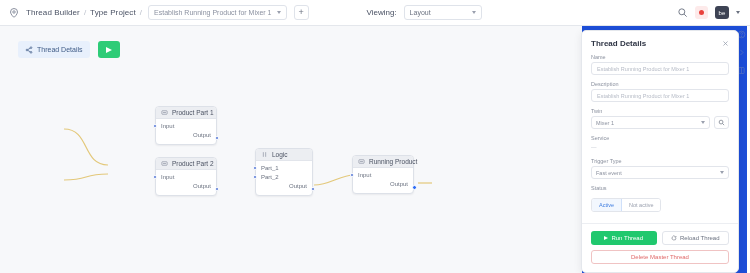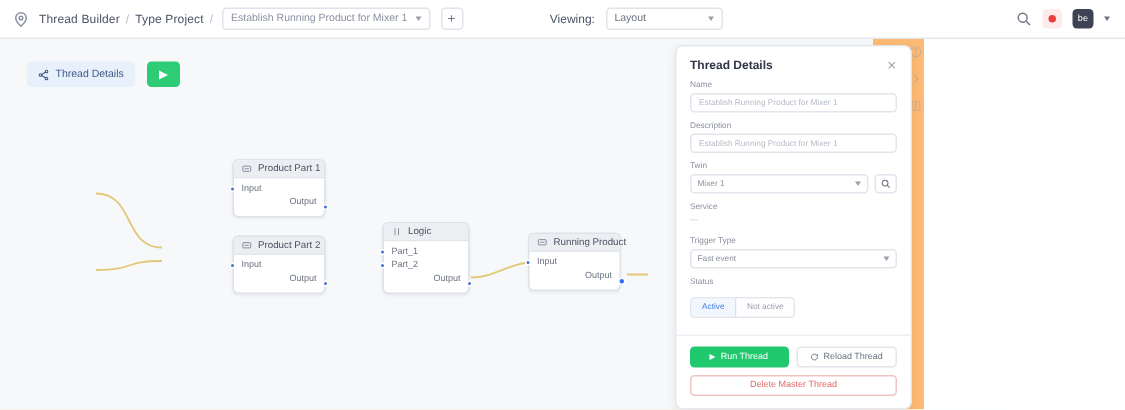--- a/index.html
+++ b/index.html
@@ -2,21 +2,21 @@
 <html><head>
 <meta charset="utf-8">
 <style>
   * { box-sizing: border-box; margin: 0; padding: 0; }
   html, body {
     width: 750px; height: 273px;
     font-family: "Liberation Sans", sans-serif;
     background: #ffffff;
     overflow: hidden;
   }
-  #app { position: relative; width: 616px; height: 273px; background: #fdba74; }
+  #app { position: relative; width: 747px; height: 273px; background: #1d4ed8; }
 
   
   .topbar {
     position: absolute; top: 0; left: 0; width: 750px; height: 26px;
     background: #ffffff; border-bottom: 1px solid #e4e7ec;
     display: flex; align-items: center; padding: 0 8px;
   }
   .pin-icon { width: 12px; height: 12px; margin-right: 6px; flex: none; }
   .crumb {
     font-size: 8px; color: #4a5264; white-space: nowrap;

